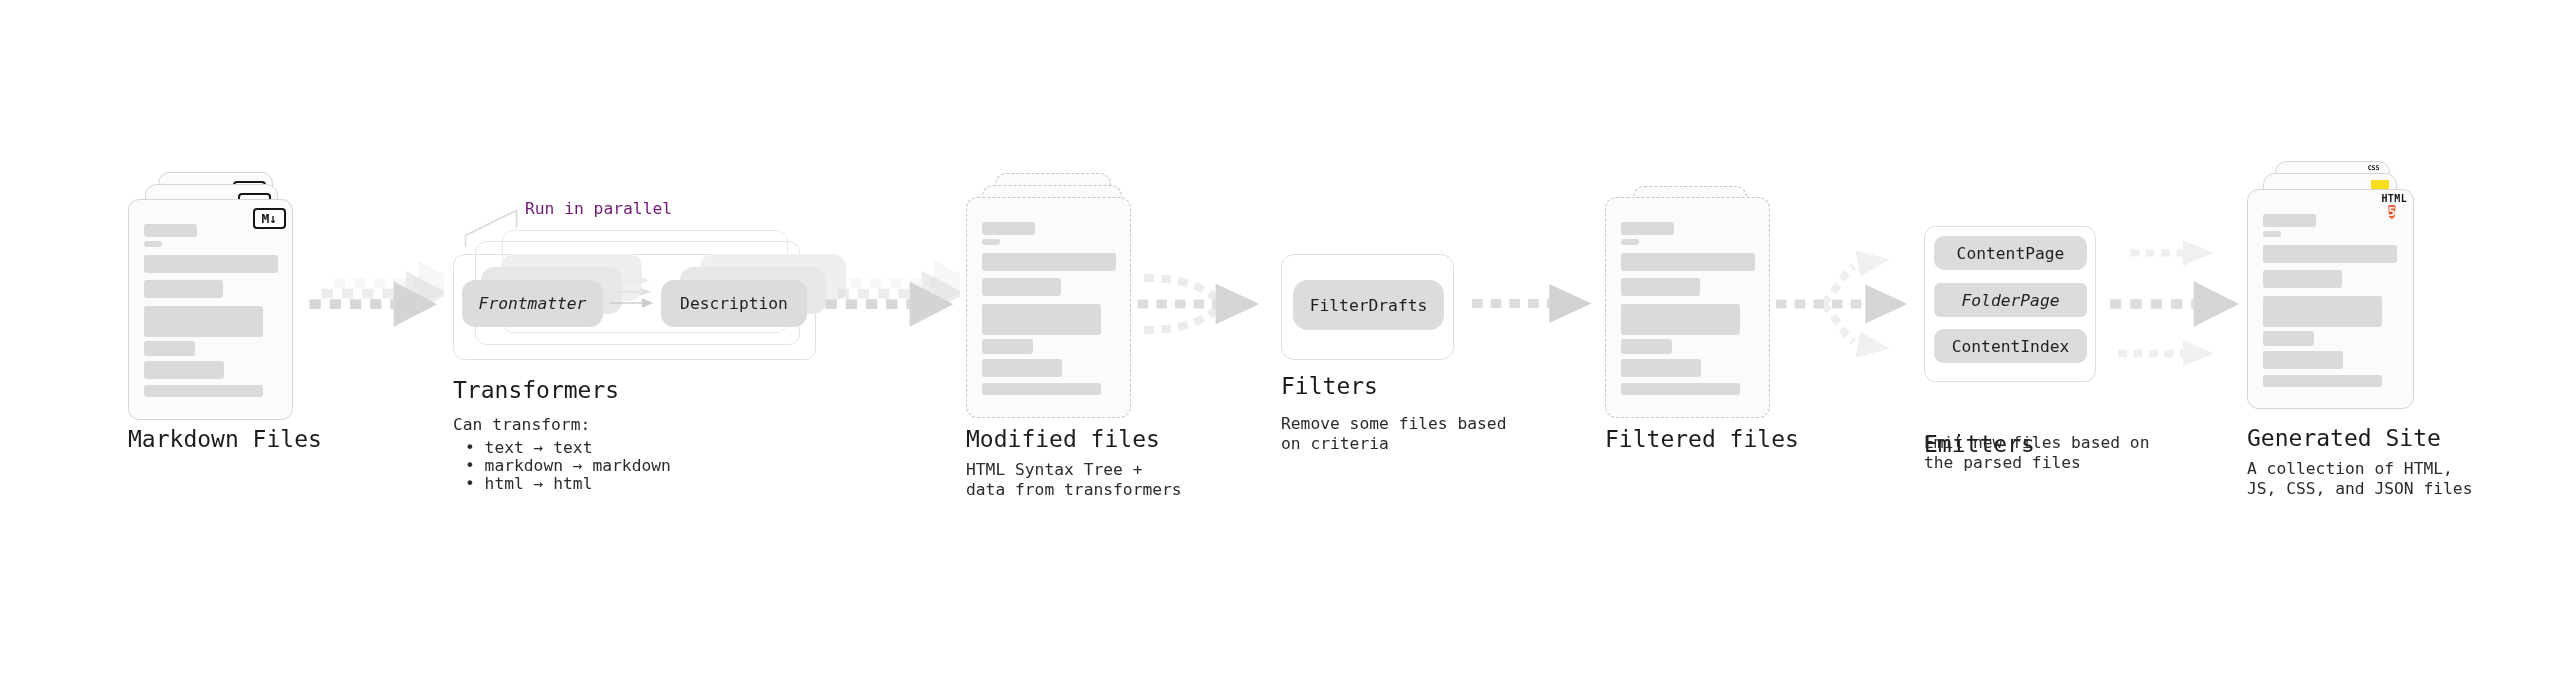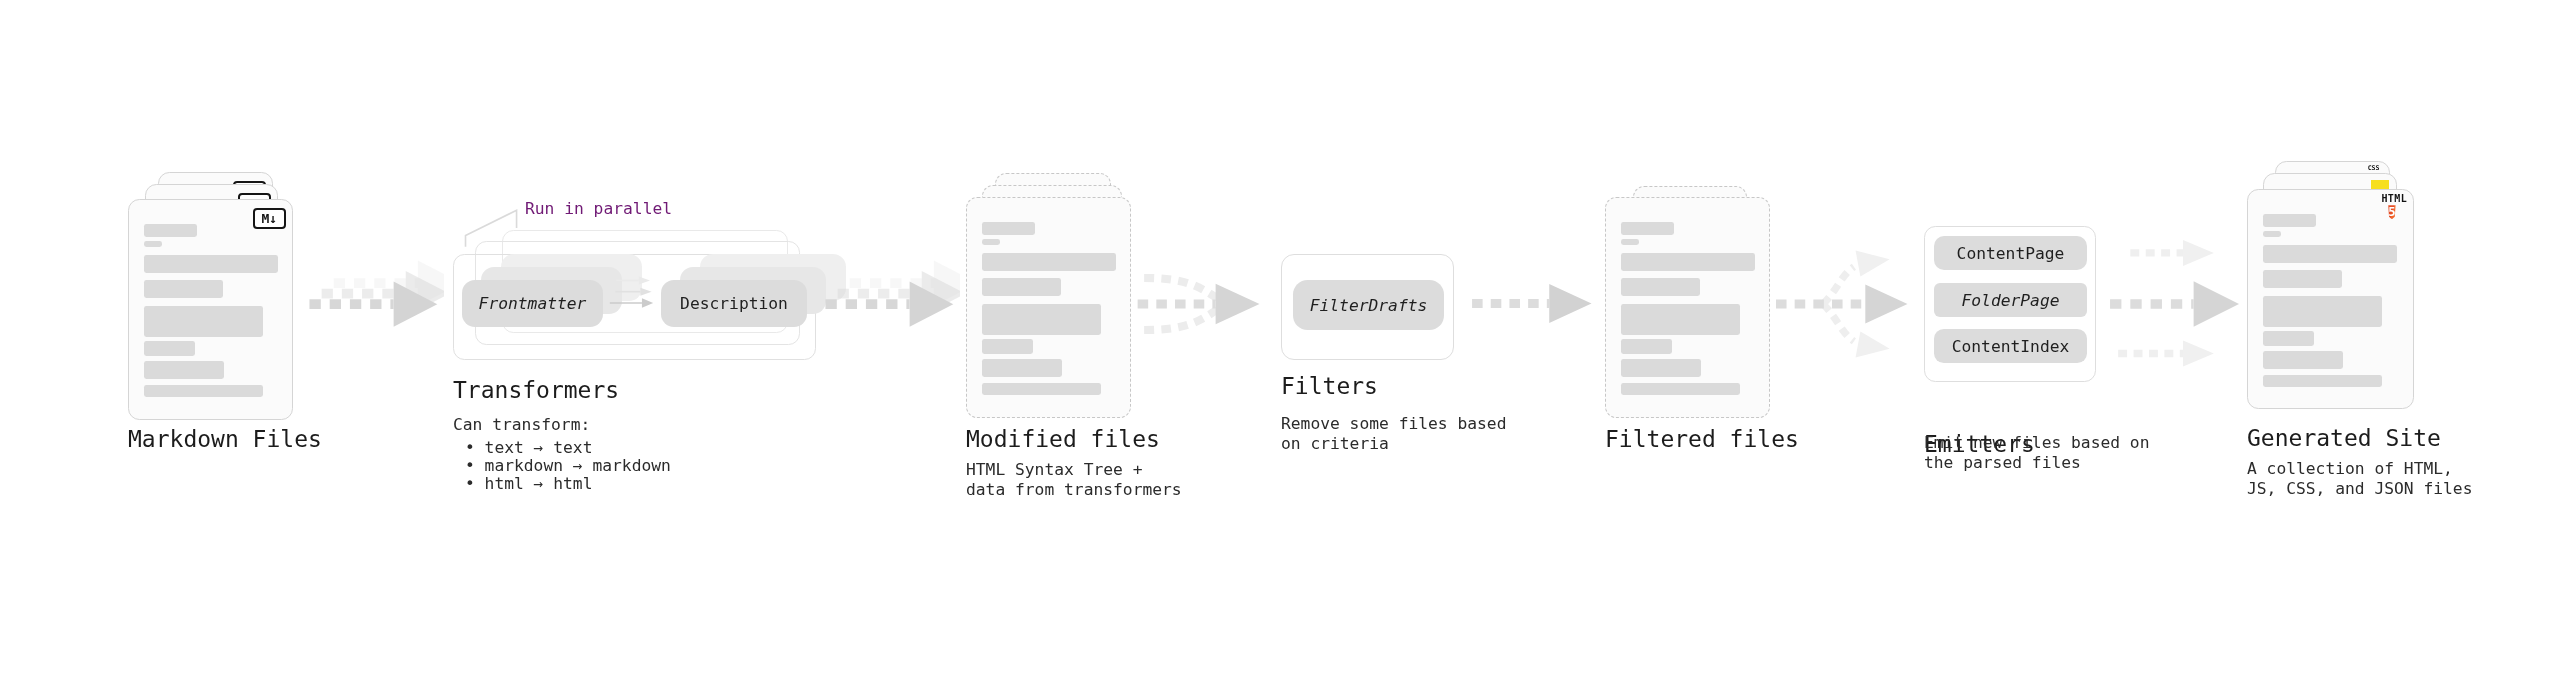--- a/index.html
+++ b/index.html
@@ -155,21 +155,21 @@
 
   <svg class="svg-abs" style="left:1136px;top:251px;" width="130" height="106" viewBox="0 0 160 130">
     <path d="M10,33 C60,33 75,42 100,58" fill="none" stroke="#ececec" stroke-width="10" stroke-dasharray="12 9"></path>
     <path d="M10,97 C60,97 75,88 100,72" fill="none" stroke="#ececec" stroke-width="10" stroke-dasharray="12 9"></path>
     <line x1="2" y1="65" x2="98" y2="65" stroke="#dcdcdc" stroke-width="11" stroke-dasharray="13 10"></line>
     <polygon points="98,40 152,65 98,90" fill="#d5d5d5"></polygon>
   </svg>
 
   <div>
     <div class="outline-box" style="left:1281px;top:254px;width:173px;height:106px;border-color:#dedede;border-radius:13px;background:#ffffff;"></div>
-    <div class="pill" style="left:1293px;top:280px;width:151px;height:50px;border-radius:14.6px;font-style:italic;">FilterDrafts</div>
+    <div class="pill" style="left:1293px;top:280px;width:151px;height:50px;border-radius:14.6px;">FilterDrafts</div>
     <div class="h" style="left:1281px;top:372px;">Filters</div>
     <div class="body" style="left:1281px;top:414px;">Remove some files based
 on criteria</div>
   </div>
 
   <svg class="svg-abs" style="left:1468px;top:275px;" width="130" height="57" viewBox="0 0 160 70">
     <line x1="5" y1="35" x2="100" y2="35" stroke="#dcdcdc" stroke-width="11" stroke-dasharray="13 10"></line>
     <polygon points="100,11 152,35 100,59" fill="#d2d2d2"></polygon>
   </svg>
 

